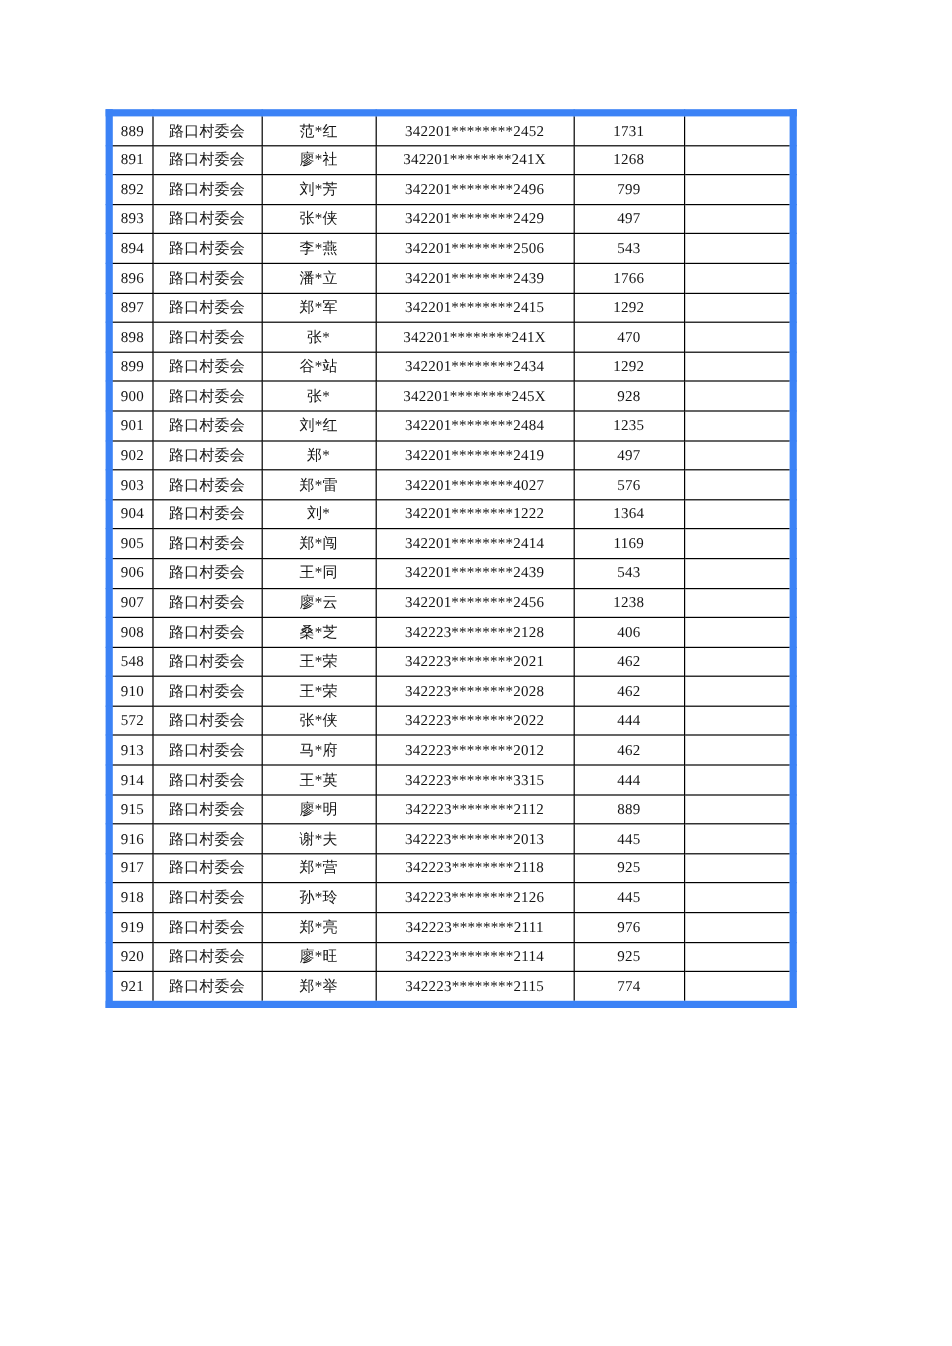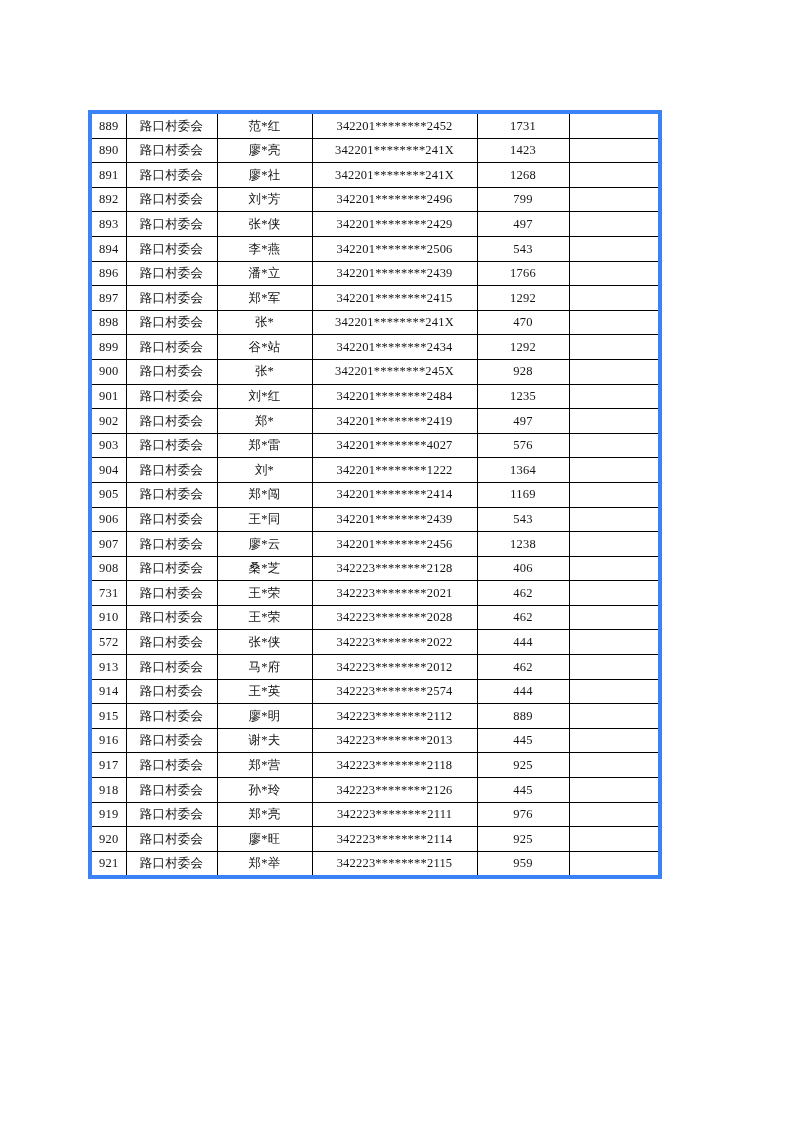--- a/index.html
+++ b/index.html
@@ -11,25 +11,25 @@
     position: relative;
     width: 793px;
     height: 1122px;
     background: #ffffff;
     overflow: hidden;
     font-family: "Liberation Serif", "DejaVu Serif", serif;
   }
   table.data-table {
     position: absolute;
     left: 88px;
-    top: 110px;
+    top: 91px;
     width: 570px;
     border-collapse: collapse;
     table-layout: fixed;
-    border: 4px solid #3b82f6;
+    border: 6px solid #3b82f6;
   }
   table.data-table td {
     border: 1px solid #000000;
     height: 23.6px;
     padding: 0 2px;
     text-align: center;
     vertical-align: middle;
     font-size: 12.5px;
     color: #141414;
     line-height: 1;
@@ -61,28 +61,20 @@
     <tbody>
         <tr>
           <td>889</td>
           <td>路口村委会</td>
           <td>范*红</td>
           <td>342201********2452</td>
           <td>1731</td>
           <td></td>
         </tr>
         <tr>
-          <td>890</td>
-          <td>路口村委会</td>
-          <td>廖*亮</td>
-          <td>342201********241X</td>
-          <td>1423</td>
-          <td></td>
-        </tr>
-        <tr>
           <td>891</td>
           <td>路口村委会</td>
           <td>廖*社</td>
           <td>342201********241X</td>
           <td>1268</td>
           <td></td>
         </tr>
         <tr>
           <td>892</td>
           <td>路口村委会</td>
@@ -205,21 +197,21 @@
         </tr>
         <tr>
           <td>908</td>
           <td>路口村委会</td>
           <td>桑*芝</td>
           <td>342223********2128</td>
           <td>406</td>
           <td></td>
         </tr>
         <tr>
-          <td>731</td>
+          <td>548</td>
           <td>路口村委会</td>
           <td>王*荣</td>
           <td>342223********2021</td>
           <td>462</td>
           <td></td>
         </tr>
         <tr>
           <td>910</td>
           <td>路口村委会</td>
           <td>王*荣</td>
@@ -240,21 +232,21 @@
           <td>路口村委会</td>
           <td>马*府</td>
           <td>342223********2012</td>
           <td>462</td>
           <td></td>
         </tr>
         <tr>
           <td>914</td>
           <td>路口村委会</td>
           <td>王*英</td>
-          <td>342223********2574</td>
+          <td>342223********3315</td>
           <td>444</td>
           <td></td>
         </tr>
         <tr>
           <td>915</td>
           <td>路口村委会</td>
           <td>廖*明</td>
           <td>342223********2112</td>
           <td>889</td>
           <td></td>
@@ -297,18 +289,18 @@
           <td>廖*旺</td>
           <td>342223********2114</td>
           <td>925</td>
           <td></td>
         </tr>
         <tr>
           <td>921</td>
           <td>路口村委会</td>
           <td>郑*举</td>
           <td>342223********2115</td>
-          <td>959</td>
+          <td>774</td>
           <td></td>
         </tr>
       </tbody>
   </table>
 </div>
 
 </body></html>

